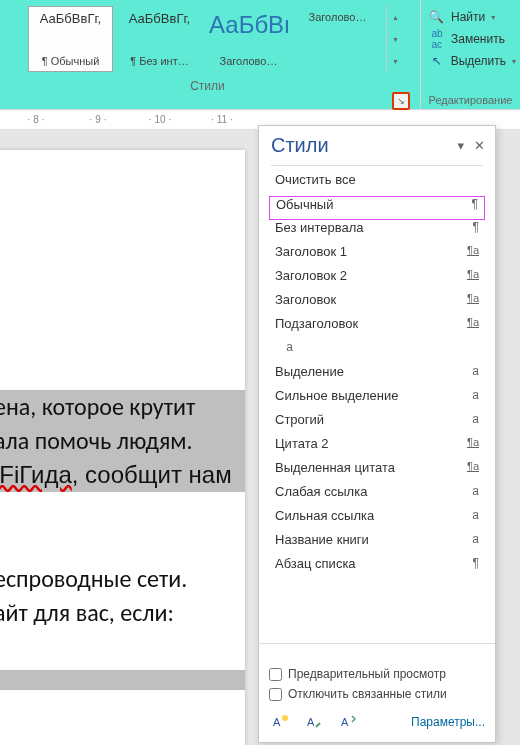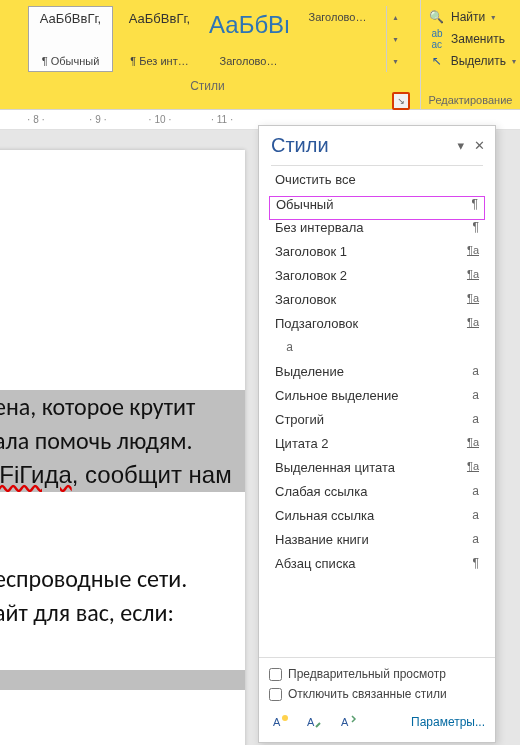--- a/index.html
+++ b/index.html
@@ -1,19 +1,19 @@
 <!DOCTYPE html>
 <html><head>
 <meta charset="utf-8">
 <style>
   * { box-sizing: border-box; margin: 0; padding: 0; font-family: "Segoe UI", Tahoma, sans-serif; }
   body { width: 520px; height: 745px; background: #fff; overflow: hidden; position: relative; font-size: 12px; }
 
   
-  .ribbon { background: #fde047; border-bottom: 1px solid #d4d4d4; position: relative; height: 110px; }
+  .ribbon { background: #5eead4; border-bottom: 1px solid #d4d4d4; position: relative; height: 110px; }
   .styles-gallery { display: flex; gap: 4px; padding: 6px 6px 0 28px; }
   .style-tile { width: 85px; height: 66px; border: 1px solid transparent; text-align: center; padding: 4px 2px; cursor: pointer; display: flex; flex-direction: column; justify-content: space-between; }
   .style-tile.selected { border: 1px solid #a5a5a5; box-shadow: inset 0 0 0 1px #fff; background: #fdfdfd; }
   .style-preview { font-size: 13px; color: #333; overflow: hidden; white-space: nowrap; }
   .style-preview.big { font-size: 24px; color: #2e74b5; }
   .style-label { font-size: 11px; color: #444; overflow: hidden; white-space: nowrap; text-overflow: ellipsis; }
   .gallery-more { width: 18px; height: 66px; border-left: 1px solid #ccc; margin-left: 2px; display: flex; flex-direction: column; }
   .gallery-more div { flex: 1; display: flex; align-items: center; justify-content: center; color: #666; font-size: 8px; }
   .group-label { text-align: center; color: #666; font-size: 12px; padding: 7px 0 4px; position: relative; width: 395px; margin-left: 10px; }
   .dialog-launcher { position: absolute; right: 110px; top: 92px; width: 18px; height: 18px; border: 2px solid #d83b01; border-radius: 2px; display: flex; align-items: center; justify-content: center; background: #f1f1f1; }
@@ -42,21 +42,21 @@
   .pane-ctrls { display: flex; gap: 10px; color: #666; font-size: 13px; }
   .pane-ctrls span { cursor: pointer; }
   .pane-divider { height: 1px; background: #ddd; margin: 4px 12px 2px; }
 
   .style-list { flex: 1; overflow: hidden; padding: 4px 10px; }
   .style-row { display: flex; justify-content: space-between; align-items: flex-start; height: 24px; padding: 0 6px; cursor: pointer; font-size: 13px; color: #333; }
   .style-row.selected { border: 1px solid #d946ef; }
   .style-mark { color: #666; font-size: 12px; width: 18px; text-align: right; }
   .style-mark.link { text-decoration: underline; font-size: 11px; }
 
-  .pane-footer { border-top: 1px solid #ddd; padding: 6px 10px 8px; }
+  .pane-footer { border-top: 1px solid #ddd; padding: 20px 10px 8px; }
   .chk { display: flex; align-items: center; gap: 6px; font-size: 12px; color: #444; height: 20px; }
   .chk input { width: 13px; height: 13px; }
   .footer-row { display: flex; align-items: center; justify-content: space-between; margin-top: 6px; }
   .footer-icons { display: flex; gap: 10px; }
   .fi { width: 24px; height: 24px; border: 1px solid transparent; display: flex; align-items: center; justify-content: center; cursor: pointer; }
   .fi svg { width: 18px; height: 18px; }
   .params { color: #0369a1; font-size: 12px; cursor: pointer; }
 </style>
 </head>
 <body>

